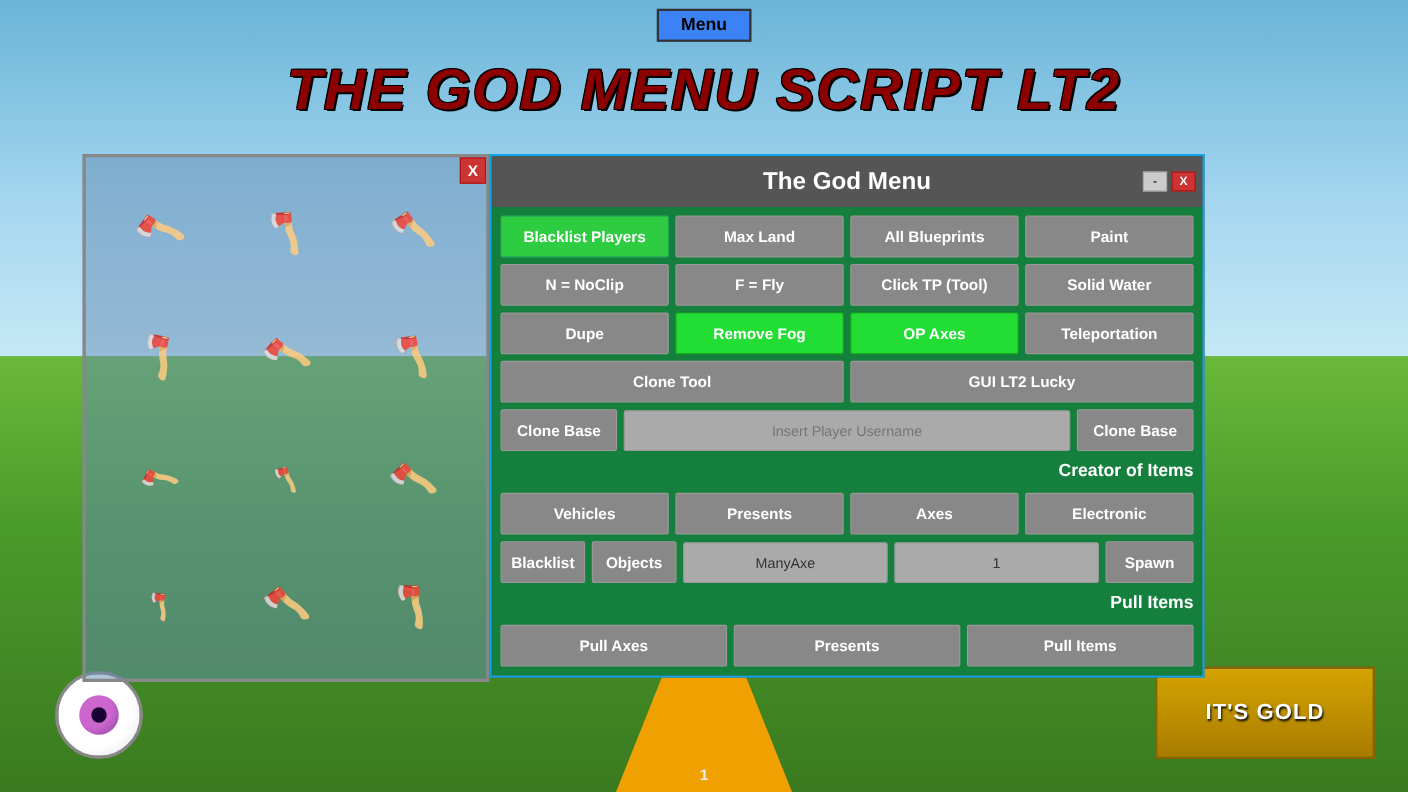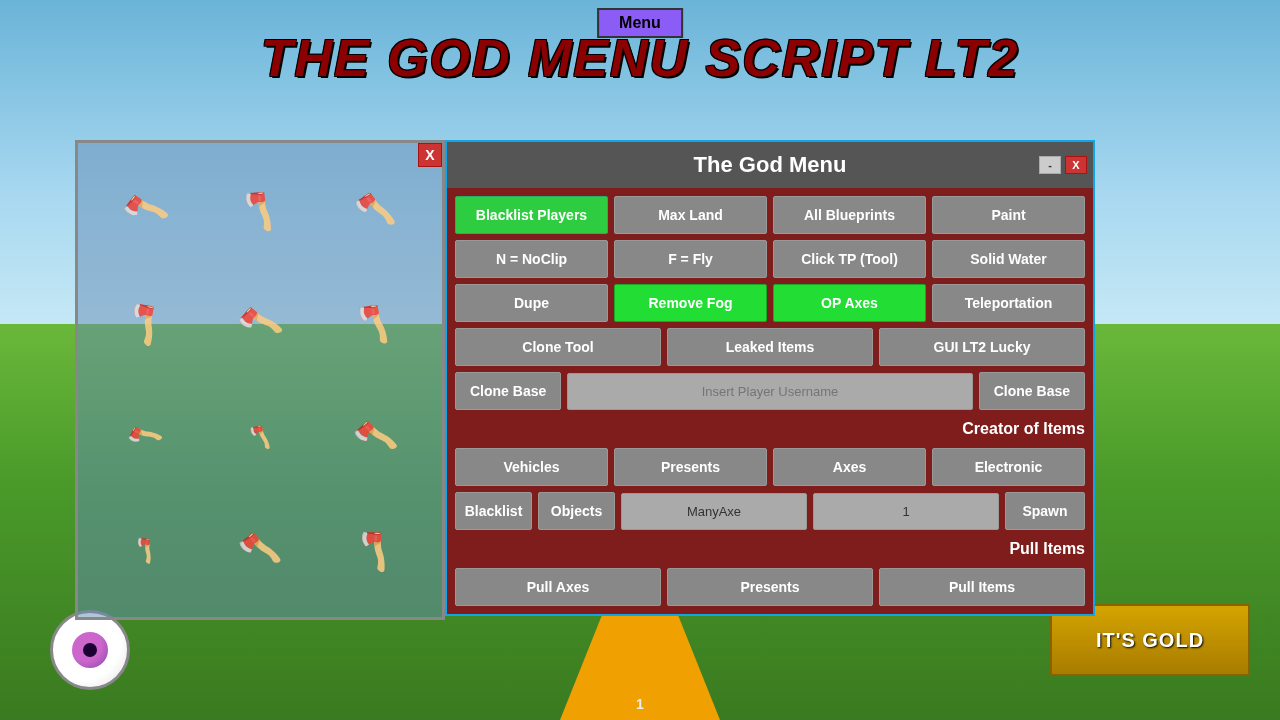--- a/index.html
+++ b/index.html
@@ -30,38 +30,38 @@
     .ground {
       position: absolute;
       bottom: 0; left: 0; right: 0;
       height: 55%;
       background: linear-gradient(to bottom, #6ab83a 0%, #4a9a2a 40%, #3a7a20 100%);
     }
 
     
     .page-title {
       position: absolute;
-      top: 28px;
+      top: 52px;
       left: 0; right: 0;
       text-align: center;
       font-size: 52px;
       font-weight: 900;
       color: #8b0000;
       text-shadow: 2px 2px 0 #000, -1px -1px 0 #000, 1px -1px 0 #000, -1px 1px 0 #000;
       letter-spacing: 2px;
       font-style: italic;
     }
 
     
     .menu-top-btn {
       position: absolute;
       top: 8px;
       left: 50%;
       transform: translateX(-50%);
-      background: #8b5cf6;
+      background: #3b82f6;
       border: 2px solid #333;
       padding: 4px 20px;
       font-size: 16px;
       font-weight: bold;
       cursor: pointer;
     }
 
     
     .game-panel {
       position: absolute;
@@ -143,21 +143,21 @@
       font-weight: bold;
       cursor: pointer;
       border: 1px solid #aaa;
       color: #333;
       background: #ccc;
     }
 
     .win-btn.close { background: #cc3333; color: white; border-color: #aa1111; }
 
     .menu-body {
-      background: #7f1d1d;
+      background: #15803d;
       padding: 8px;
       display: flex;
       flex-direction: column;
       gap: 6px;
     }
 
     .btn-row {
       display: flex;
       gap: 6px;
     }
@@ -305,24 +305,24 @@
     .pupil-center {
       width: 14px;
       height: 14px;
       border-radius: 50%;
       background: #1a0033;
     }
 
     
     .gold-sign {
       position: absolute;
-      bottom: 44px;
+      bottom: 30px;
       right: 30px;
       width: 200px;
-      height: 72px;
+      height: 84px;
       background: linear-gradient(to bottom, #d4a400, #a87c00);
       border: 2px solid #8a6200;
       display: flex;
       align-items: center;
       justify-content: center;
       font-size: 20px;
       font-weight: 900;
       color: white;
       letter-spacing: 1px;
       text-shadow: 1px 1px 2px #000;
@@ -421,21 +421,20 @@
 
     <div class="btn-row">
       <button class="menu-btn">Dupe</button>
       <button class="menu-btn bright-green">Remove Fog</button>
       <button class="menu-btn bright-green">OP Axes</button>
       <button class="menu-btn">Teleportation</button>
     </div>
 
     <div class="btn-row">
       <button class="menu-btn">Clone Tool</button>
-      <button class="menu-btn">Leaked Items</button>
       <button class="menu-btn">GUI LT2 Lucky</button>
     </div>
 
     <div class="clone-row">
       <div class="clone-label">Clone Base</div>
       <input class="clone-input" type="text" placeholder="Insert Player Username" style="">
       <button class="clone-btn">Clone Base</button>
     </div>
 
     <div class="section-header">Creator of Items</div>

